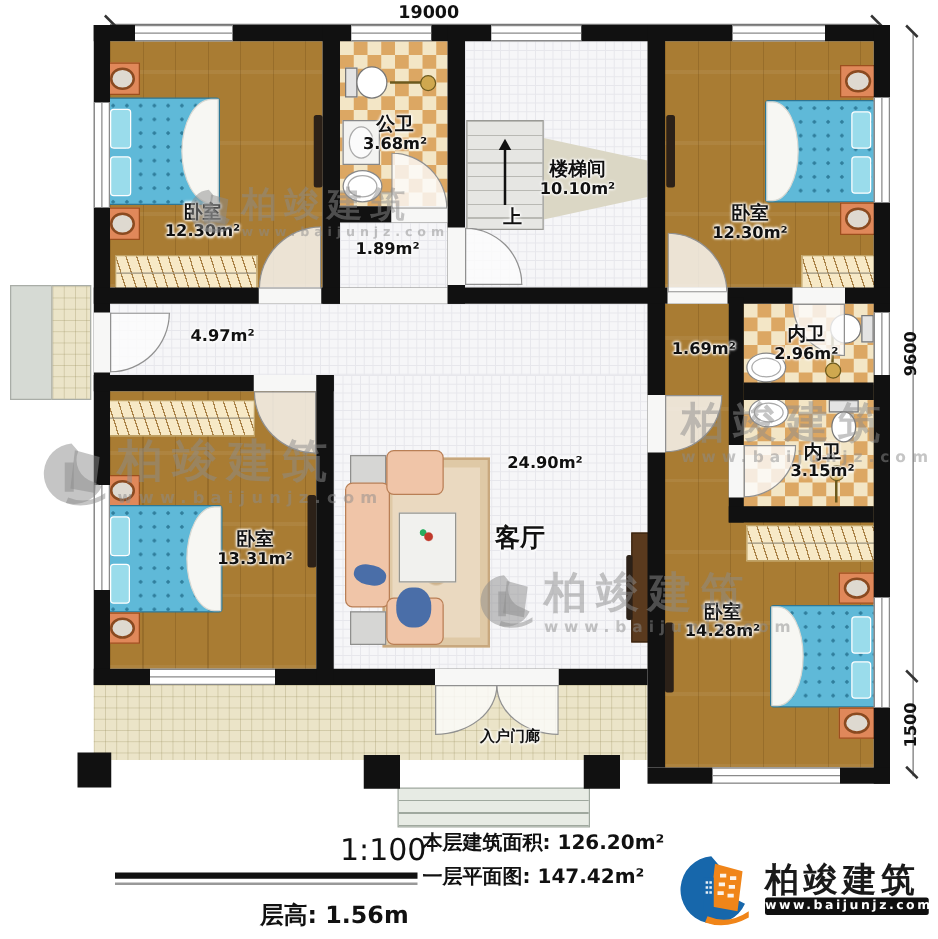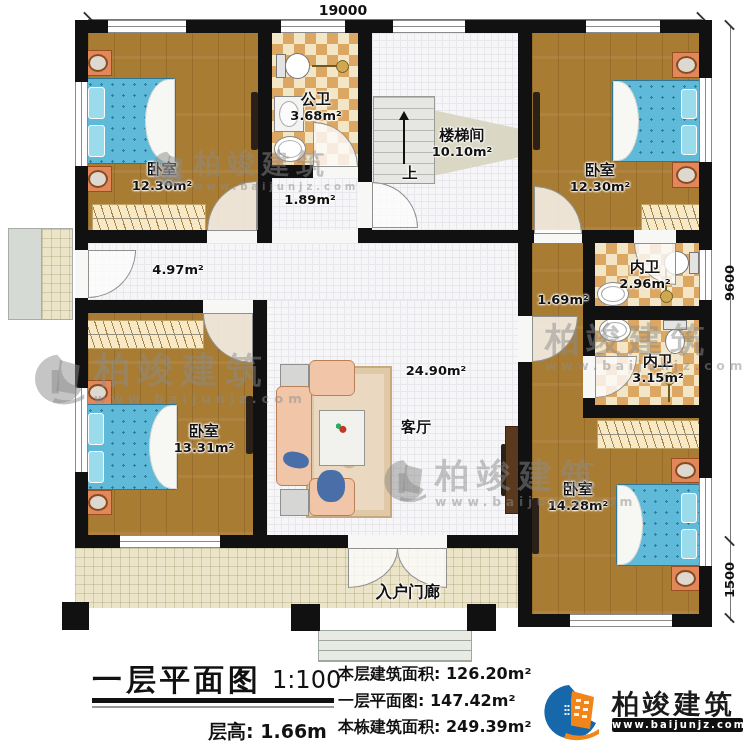--- a/index.html
+++ b/index.html
@@ -280,47 +280,47 @@
   <div class="rlabel" style="left:410px;top:164px">
     <div class="rname">上</div>
   </div>
   <div class="rlabel" style="left:600px;top:161px">
     <div class="rname">卧室</div>
     <div class="rarea">12.30m²</div>
   </div>
   <div class="rlabel" style="left:178px;top:262px">
     <div class="rarea">4.97m²</div>
   </div>
-  <div class="rlabel" style="left:563px;top:292px">
+  <div class="rlabel" style="left:563px;top:272px">
     <div class="rarea">1.69m²</div>
   </div>
   <div class="rlabel" style="left:645px;top:258px">
     <div class="rname">内卫</div>
     <div class="rarea">2.96m²</div>
   </div>
   <div class="rlabel" style="left:658px;top:352px">
     <div class="rname">内卫</div>
     <div class="rarea">3.15m²</div>
   </div>
   <div class="rlabel" style="left:436px;top:363px">
     <div class="rarea">24.90m²</div>
   </div>
   <div class="rlabel" style="left:416px;top:418px">
-    <div class="rname" style="font-size:15px">客厅</div>
+    <div class="rname" style="font-size:20px">客厅</div>
   </div>
   <div class="rlabel" style="left:204px;top:422px">
     <div class="rname">卧室</div>
     <div class="rarea">13.31m²</div>
   </div>
   <div class="rlabel" style="left:578px;top:480px">
     <div class="rname">卧室</div>
     <div class="rarea">14.28m²</div>
   </div>
   <div class="rlabel" style="left:408px;top:582px">
-    <div class="rname" style="font-size:16px">入户门廊</div>
+    <div class="rname" style="font-size:12px">入户门廊</div>
   </div>
 
   <div class="wm" style="left:148px;top:150px;transform:scale(.78)">
     <svg width="52" height="48" viewBox="0 0 64 60" fill="currentColor">
         <use href="#bjmark"></use>
       </svg>
     <div>
       <div class="wm-cn">柏竣建筑</div>
       <div class="wm-url">www.baijunjz.com</div>
     </div>
@@ -343,39 +343,34 @@
       <div class="wm-url">www.baijunjz.com</div>
     </div>
   </div>
   <div class="wm" style="left:545px;top:322px;transform:scale(.95)">
     <div>
       <div class="wm-cn">柏竣建筑</div>
       <div class="wm-url">www.baijunjz.com</div>
     </div>
   </div>
 
-  <div class="tb-title" style="left:92px;top:660px">一层平面图</div>
   <div class="tb-scale" style="left:272px;top:666px">1:100</div>
   <div class="tb-line" style="left:92px;top:698px;width:242px;height:5px;background:#111"></div>
   <div class="tb-line" style="left:92px;top:706px;width:242px;height:2px;background:#999"></div>
   <div class="tb-floorh" style="left:208px;top:719px">
     <span>层高:</span>
-    <span>1.66m</span>
+    <span>1.56m</span>
   </div>
   <div class="tb-stat" style="left:338px;top:664px">
     <span>本层建筑面积:</span>
     <span>126.20m²</span>
   </div>
   <div class="tb-stat" style="left:338px;top:691px">
     <span>一层平面图:</span>
     <span>147.42m²</span>
-  </div>
-  <div class="tb-stat" style="left:338px;top:717px">
-    <span>本栋建筑面积:</span>
-    <span>249.39m²</span>
   </div>
 
   <svg width="66" height="60" viewBox="0 0 64 60" style="position:absolute;left:538px;top:682px;z-index:45">
     <path d="M30 3 A27 27 0 1 0 57 41 L49 37 A20 20 0 0 1 36 10 Z" fill="#1767ab"></path>
     <path d="M33 9 L55 15 L51 47 L29 43 Z" fill="#f08519"></path>
     <rect x="24" y="20" width="8" height="26" fill="#1767ab"></rect>
     <path d="M27 51 Q44 58 60 47 L60 52 Q42 62 25 56 Z" fill="#f08519"></path>
     <g fill="#ffffff" opacity="0.9">
       <rect x="37" y="17" width="5" height="3"></rect>
         <rect x="45" y="19" width="5" height="3"></rect>

